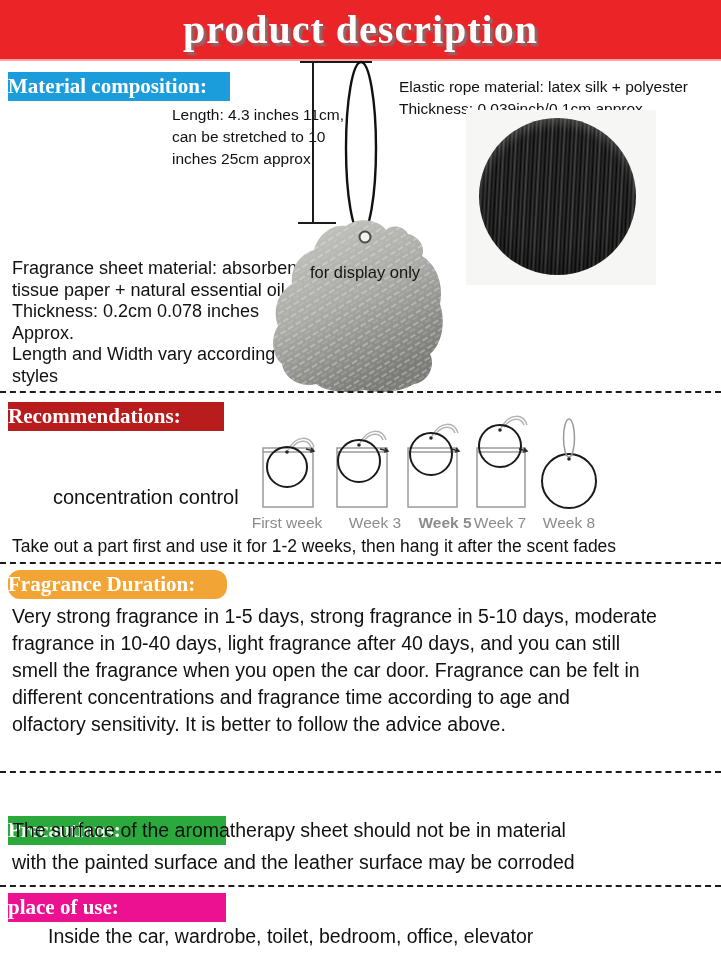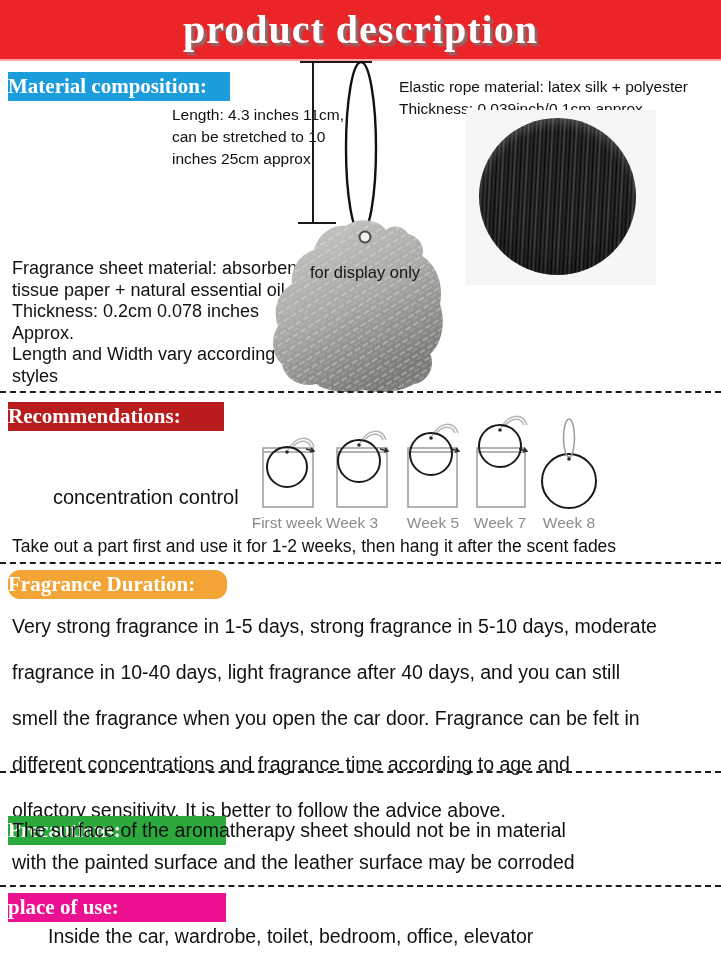--- a/index.html
+++ b/index.html
@@ -81,21 +81,21 @@
   .week-label {
     top: 514px;
     transform: translateX(-50%);
     font-size: 15.5px;
     color: #8c8c8c;
     white-space: nowrap;
   }
   .tip-text { left: 12px; top: 536px; width: 705px; font-size: 17.5px; }
 
   
-  .duration-body    { left: 12px; top: 603px; width: 702px; font-size: 19.5px; line-height: 46px; }
+  .duration-body    { left: 12px; top: 603px; width: 702px; font-size: 19.5px; line-height: 27px; }
   .precautions-body { left: 12px; top: 814px; width: 702px; font-size: 19.5px; line-height: 32px; }
   .place-body       { left: 48px; top: 925px; width: 650px; font-size: 19.5px; }
 
   svg { display: block; }
 </style>
 </head>
 <body>
 
 <div id="page">
 
@@ -219,22 +219,22 @@
     <g fill="#222222">
       <circle cx="39" cy="47" r="1.8"></circle>
       <circle cx="111" cy="40" r="1.8"></circle>
       <circle cx="183" cy="33" r="1.8"></circle>
       <circle cx="252" cy="25" r="1.8"></circle>
       <circle cx="321" cy="54" r="1.8"></circle>
     </g>
   </svg>
 
   <div class="abs week-label" style="left:287px;">First week</div>
-  <div class="abs week-label" style="left:352px;">Week 3</div>
-  <div class="abs week-label" style="left:433px;">Week 5</div>
+  <div class="abs week-label" style="left:375px;">Week 3</div>
+  <div class="abs week-label" style="left:445px;font-weight:bold;">Week 5</div>
   <div class="abs week-label" style="left:500px;">Week 7</div>
   <div class="abs week-label" style="left:569px;">Week 8</div>
 
   <div class="abs tip-text">Take out a part first and use it for 1-2 weeks, then hang it after the scent fades</div>
 
   <div class="abs divider divider-2"></div>
   <div class="abs section-banner banner-duration">Fragrance Duration:</div>
   <div class="abs preline duration-body">Very strong fragrance in 1-5 days, strong fragrance in 5-10 days, moderate
  fragrance in 10-40 days, light fragrance after 40 days, and you can still
 smell the fragrance when you open the car door. Fragrance can be felt in

